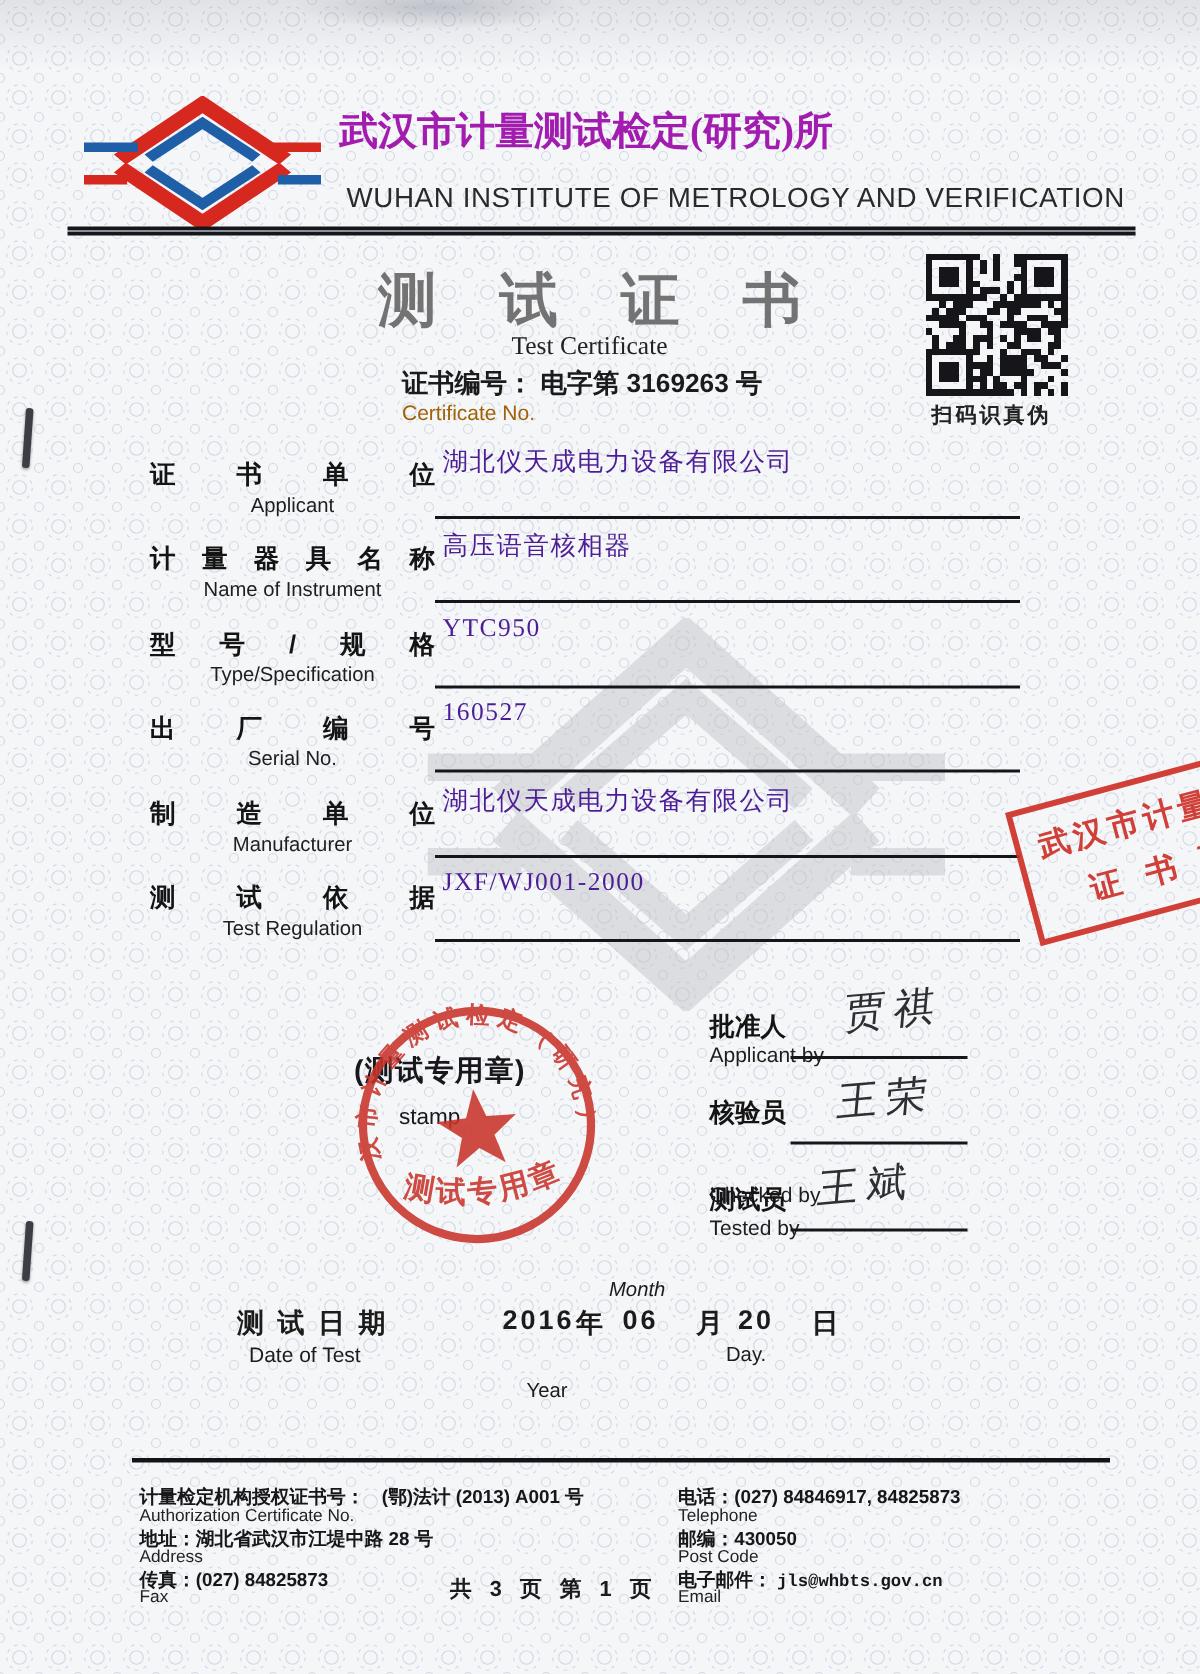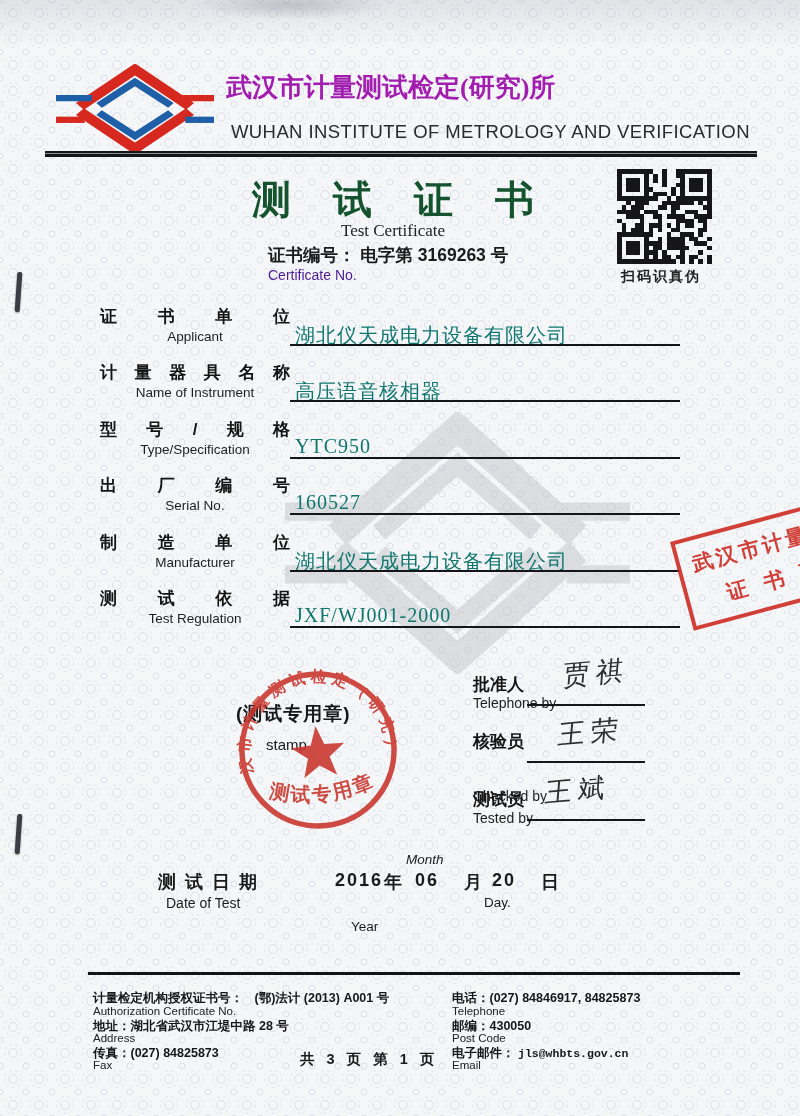--- a/index.html
+++ b/index.html
@@ -16,36 +16,36 @@
   
   .staple{width:5px;height:40px;background:#3b3f45;border-radius:2px;z-index:3;box-shadow:0 1px 2px rgba(0,0,0,.4);}
   
   .inst-cn{left:226px;top:70px;font-family:"Liberation Serif",serif;font-weight:700;
      font-size:26px;letter-spacing:0px;color:#a21caf;white-space:nowrap;}
   .inst-en{left:231px;top:121px;font-size:18.5px;letter-spacing:.4px;color:#2a2a2a;white-space:nowrap;font-weight:500;}
   .head-rule{left:45px;top:151px;width:712px;height:6px;
      background:linear-gradient(180deg,#14161a 0 2.4px,#8b8f97 2.4px 3.4px,#14161a 3.4px 6px);}
   
   .doc-title{left:0;top:173px;width:786px;text-align:center;font-weight:700;font-size:39px;
-     letter-spacing:42px;text-indent:42px;color:#14532d;white-space:nowrap;}
+     letter-spacing:42px;text-indent:42px;color:#737373;white-space:nowrap;}
   .doc-title-en{left:0;top:221px;width:786px;text-align:center;font-family:"Liberation Serif",serif;
      font-size:17px;color:#222;}
   .certno-cn{left:268px;top:243px;font-size:17.5px;font-weight:700;white-space:nowrap;}
-  .certno-en{left:268px;top:267px;font-size:14px;color:#4c1d95;}
+  .certno-en{left:268px;top:267px;font-size:14px;color:#a16207;}
   
   .qr-box{left:617px;top:169px;width:95px;height:95px;}
   .qr-box svg{width:100%;height:100%;}
   .qr-caption{left:621px;top:268px;font-size:14px;font-weight:700;letter-spacing:2px;color:#222;}
   
   .frow{left:0;width:800px;height:52px;}
   .f-cn{position:absolute;left:100px;top:9px;width:190px;font-size:17px;font-weight:700;
      text-align:justify;text-align-last:justify;color:#141414;}
   .f-en{position:absolute;left:100px;top:33px;width:190px;text-align:center;font-size:13.5px;color:#1e1e1e;}
-  .f-val{position:absolute;left:295px;top:0px;font-family:"Liberation Serif",serif;font-size:20px;
-     letter-spacing:1px;color:#0f766e;white-space:nowrap;margin-top:26px;}
+  .f-val{position:absolute;left:295px;top:0px;font-family:"Liberation Serif",serif;font-size:17px;
+     letter-spacing:1px;color:#4c1d95;white-space:nowrap;}
   .f-line{position:absolute;left:290px;top:48px;width:390px;height:2px;background:#16161a;}
   
   .wm{opacity:.5;z-index:1;}
   
   .stamp-print{left:236px;top:701px;font-size:19px;font-weight:700;letter-spacing:1px;color:#18181c;z-index:2;}
   .stamp-print2{left:266px;top:736px;font-size:15px;color:#18181c;z-index:2;}
   .round-stamp{left:230px;top:662px;width:176px;height:176px;transform:rotate(-6deg);opacity:.88;z-index:4;}
   
   .side-stamp{left:670px;top:542px;width:250px;padding:10px 12px;border:4px solid #cf3128;
      transform:rotate(-15deg);transform-origin:0 0;color:#cf3128;z-index:4;opacity:.92;background:rgba(255,255,255,0.02);}
@@ -445,21 +445,21 @@
       <textPath href="#arcT" startOffset="50%" text-anchor="middle">武汉市计量测试检定（研究）所</textPath>
     </text>
     <polygon fill="#c9342b" points="88,64 94.8,82.7 114.6,83.4 98.9,95.6 104.5,114.7 88,103.5 71.5,114.7 77.1,95.6 61.4,83.4 81.2,82.7"></polygon>
     <path id="arcB" d="M 30,128 Q 88,150 146,128" fill="none"></path>
     <text fill="#c9342b" font-size="20" font-weight="bold" letter-spacing="2">
       <textPath href="#arcB" startOffset="50%" text-anchor="middle">测试专用章</textPath>
     </text>
   </svg>
 
   <div class="abs layer sig-cn" style="left:473px;top:673px;">批准人</div>
-  <div class="abs layer sig-en" style="left:473px;top:695px;">Telephone by</div>
+  <div class="abs layer sig-en" style="left:473px;top:695px;">Applicant by</div>
   <div class="abs layer sig-line" style="left:527px;top:704px;"></div>
   <div class="abs sig-name" style="left:563px;top:655px;">贾祺</div>
 
   <div class="abs layer sig-cn" style="left:473px;top:730px;">核验员</div>
   <div class="abs layer sig-en" style="left:473px;top:788px;">Checked by</div>
   <div class="abs layer sig-line" style="left:527px;top:761px;"></div>
   <div class="abs sig-name" style="left:558px;top:714px;">王荣</div>
 
   <div class="abs layer sig-cn" style="left:473px;top:788px;">测试员</div>
   <div class="abs layer sig-en" style="left:473px;top:810px;">Tested by</div>

